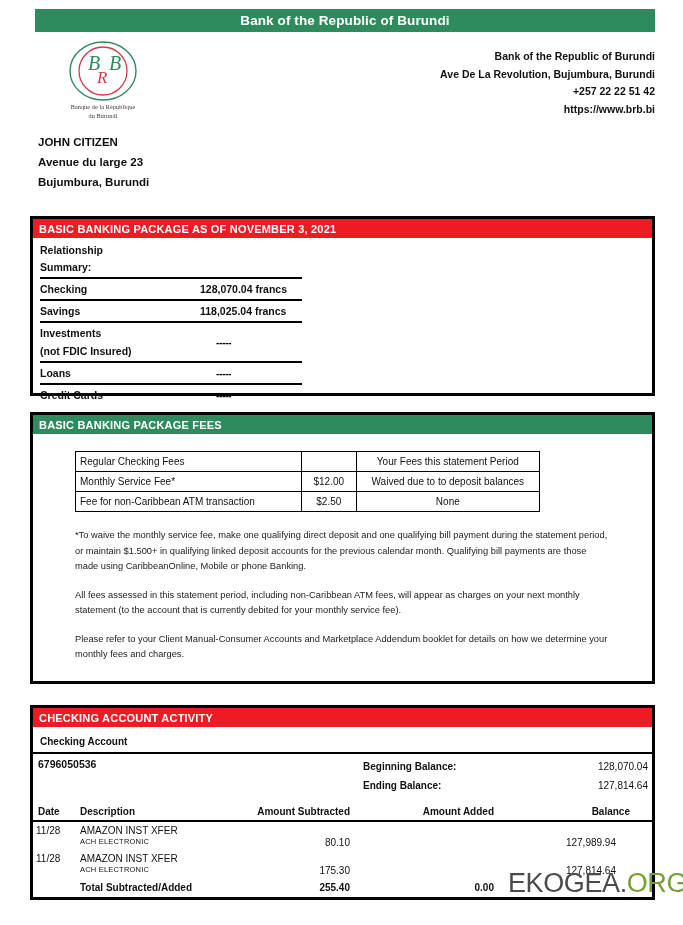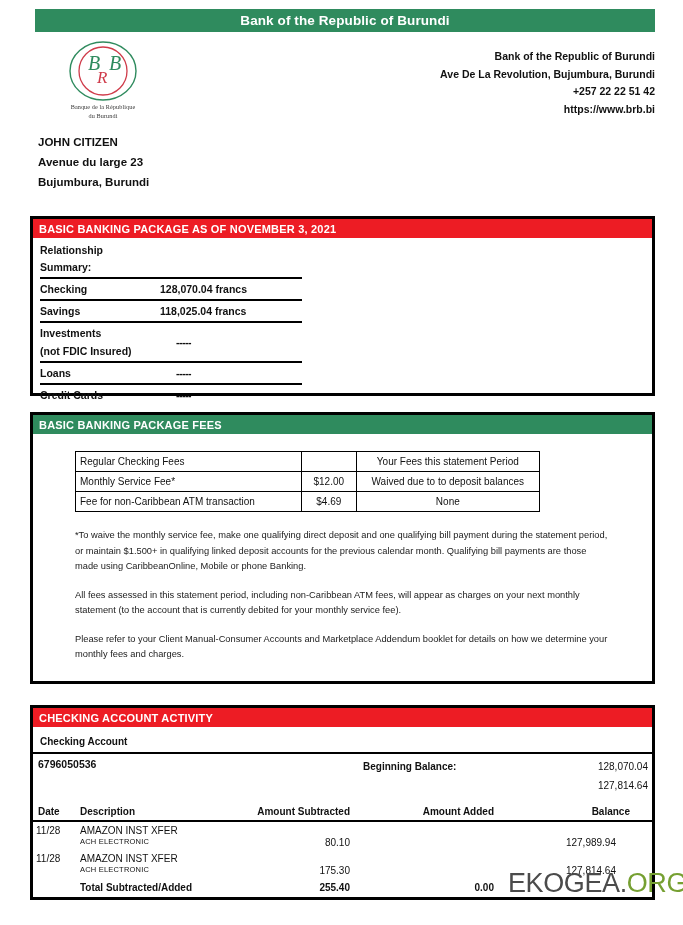--- a/index.html
+++ b/index.html
@@ -115,20 +115,21 @@
   }
   .sum-rows { width: 262px; margin-left: 7px; margin-top: 1px; }
   .sum-row {
     border-top: 2px solid #000;
     display: flex;
     align-items: center;
     min-height: 20px;
     font-size: 10.5px;
     font-weight: bold;
     color: #111;
+    gap: 40px;
   }
   .sum-row .lbl { width: 110px; padding-left: 0px; }
   .sum-row .val { flex: 1; text-align: left; }
   .sum-row.tall { min-height: 38px; }
   .sum-row.tall .lbl { line-height: 18px; }
   .sum-row .dash { letter-spacing: -.5px; padding-left: 26px; }
   .sum-row .amt  { padding-left: 10px; }
 
   
   #fees-section { top: 412px; height: 272px; }
@@ -329,21 +330,21 @@
         <td class="c2"></td>
         <td class="c3">Your Fees this statement Period</td>
       </tr>
       <tr>
         <td class="c1">Monthly Service Fee*</td>
         <td class="c2">$12.00</td>
         <td class="c3">Waived due to to deposit balances</td>
       </tr>
       <tr>
         <td class="c1">Fee for non-Caribbean ATM transaction</td>
-        <td class="c2">$4.69</td>
+        <td class="c2">$2.50</td>
         <td class="c3">None</td>
       </tr>
     </tbody>
       </table>
 
     <div class="fee-notes">
       <p>*To waive the monthly service fee, make one qualifying direct deposit and one qualifying bill payment during the statement period, or maintain $1.500+ in qualifying linked deposit accounts for the previous calendar month. Qualifying bill payments are those made using CaribbeanOnline, Mobile or phone Banking.</p>
       <p>All fees assessed in this statement period, including non-Caribbean ATM fees, will appear as charges on your next monthly statement (to the account that is currently debited for your monthly service fee).</p>
       <p>Please refer to your Client Manual-Consumer Accounts and Marketplace Addendum booklet for details on how we determine your monthly fees and charges.</p>
     </div>
@@ -357,20 +358,21 @@
     <div class="acct-title">Checking Account</div>
 
     <div class="acct-head">
       <div class="acct-num">6796050536</div>
       <div class="bal-rows">
         <div class="bal-row">
           <span class="bl">Beginning Balance:</span>
           <span class="bv">128,070.04</span>
         </div>
         <div class="bal-row">
+          <span class="bl">Ending Balance:</span>
           <span class="bv">127,814.64</span>
         </div>
       </div>
     </div>
 
     <table class="txn">
       <thead>
         <tr>
           <th class="date">Date</th>
           <th class="desc">Description</th>

